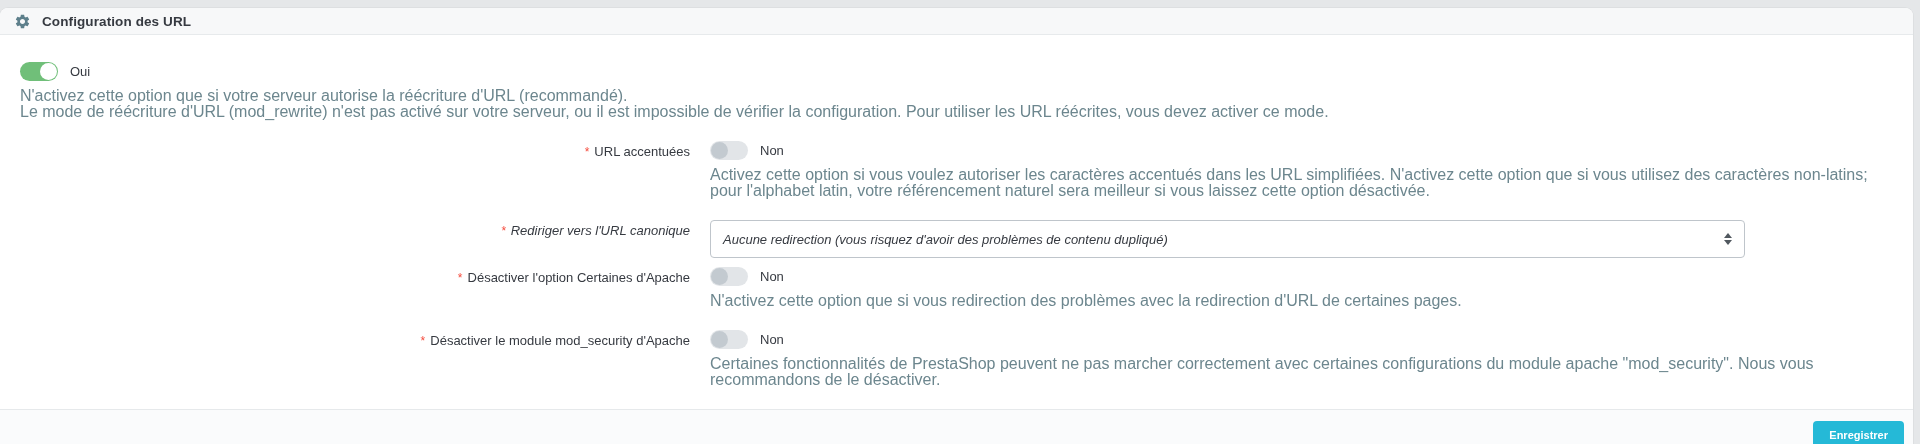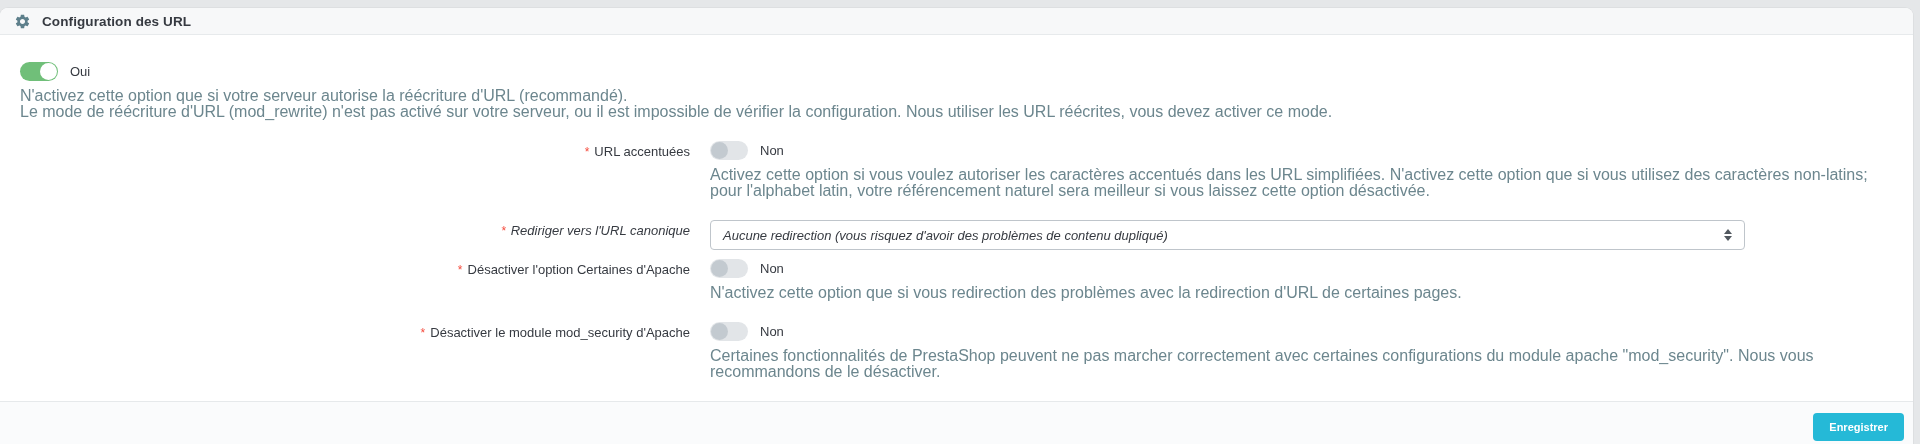--- a/index.html
+++ b/index.html
@@ -63,21 +63,21 @@
   .switch.off .knob { left:1px;  background:#c3cad0; }
   .switch-value { margin-left:12px; font-size:13px; color:#363a41; }
   .help {
     margin-top:7px;
     font-size:16px;
     line-height:16px;
     color:#6c868e;
   }
   .help div { margin:0; }
   .select-box {
-    width:1035px; height:30px;
+    width:1035px; height:38px;
     background:#fff;
     border:1px solid #bfc5cb;
     border-radius:4px;
     display:flex;
     align-items:center;
     justify-content:space-between;
     padding:0 12px;
     font-size:13px;
     color:#363a41;
     cursor:pointer;
@@ -125,21 +125,21 @@
     <div class="form-row">
       <div class="row-control">
         <div class="switch-line">
           <div class="switch on">
               <div class="knob"></div>
             </div>
           <span class="switch-value">Oui</span>
         </div>
         <div class="help">
           <div>N'activez cette option que si votre serveur autorise la réécriture d'URL (recommandé).</div>
-          <div>Le mode de réécriture d'URL (mod_rewrite) n'est pas activé sur votre serveur, ou il est impossible de vérifier la configuration. Nous utiliser les URL réécrites, vous devez activer ce mode.</div>
+          <div>Le mode de réécriture d'URL (mod_rewrite) n'est pas activé sur votre serveur, ou il est impossible de vérifier la configuration. Pour utiliser les URL réécrites, vous devez activer ce mode.</div>
         </div>
       </div>
     </div>
 
     <div class="form-row">
       <div class="row-label">
         <span class="req">*</span><span>URL accentuées</span>
       </div>
       <div class="row-control">
         <div class="switch-line">

